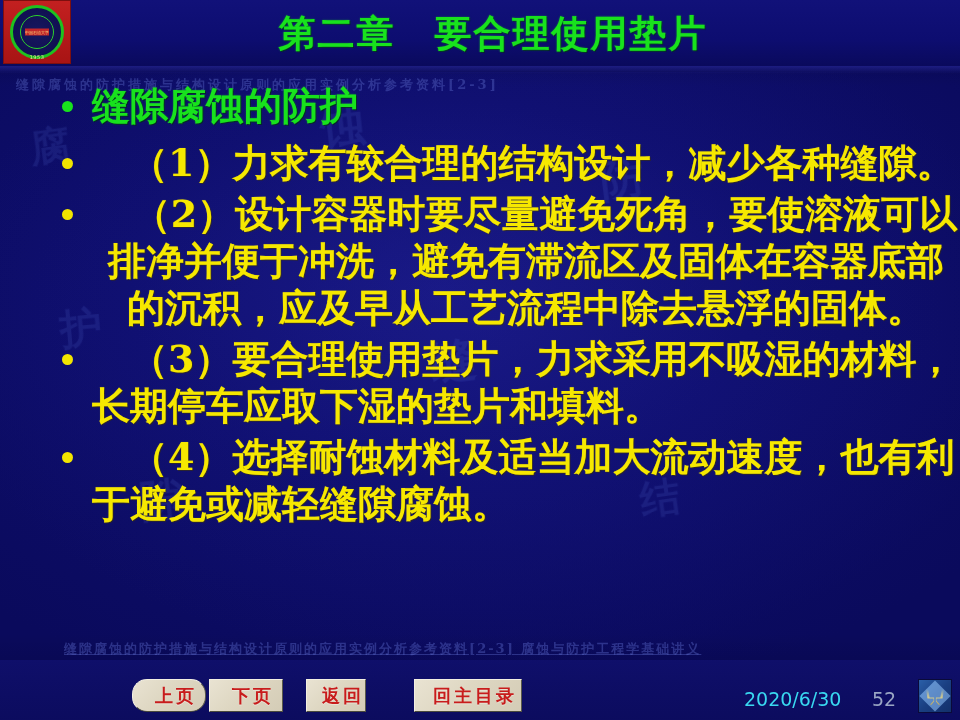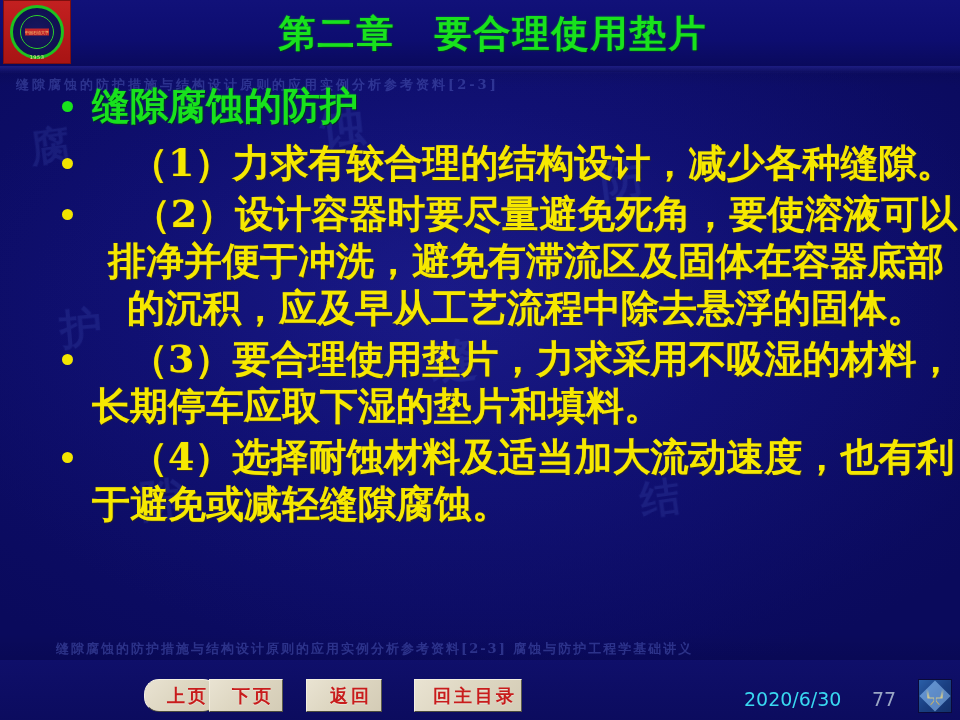--- a/index.html
+++ b/index.html
@@ -42,21 +42,21 @@
     filter: blur(0.6px);
   }
   .wm.r1 { left: 16px;  top: 76px;  font-size: 13px; letter-spacing: 3px; color: rgba(120,140,235,0.30); }
   .wm.r2 { left: 30px;  top: 118px; font-size: 40px; transform: rotate(-8deg); }
   .wm.r3 { left: 320px; top: 95px;  font-size: 46px; transform: rotate(-6deg); }
   .wm.r4 { left: 600px; top: 150px; font-size: 44px; transform: rotate(-7deg); }
   .wm.r5 { left: 60px;  top: 300px; font-size: 42px; transform: rotate(-5deg); }
   .wm.r6 { left: 430px; top: 330px; font-size: 46px; transform: rotate(-7deg); }
   .wm.r7 { left: 140px; top: 470px; font-size: 44px; transform: rotate(-6deg); }
   .wm.r8 { left: 640px; top: 470px; font-size: 40px; transform: rotate(-8deg); }
-  .wm.r9 { left: 56px;  top: 640px; font-size: 13px; letter-spacing: 2px; color: rgba(110,130,230,0.34); filter: blur(0.3px); }
+  .wm.r9 { left: 64px;  top: 640px; font-size: 13px; letter-spacing: 2px; color: rgba(110,130,230,0.34); filter: blur(0.3px); text-decoration: underline; }
 
   
   .header {
     position: absolute;
     left: 0; top: 0;
     width: 960px; height: 72px;
   }
   .header-band {
     position: absolute;
     left: 0; top: 0;
@@ -318,41 +318,41 @@
 
     <div class="bullet-row" style="margin-top:4px;">
       <span class="bullet-dot" style="top:19px;"></span>
       <div class="bullet-text">　（4）选择耐蚀材料及适当加大流动速度，也有利于避免或减轻缝隙腐蚀。</div>
     </div>
 
   </div>
 
   <div class="footer"></div>
 
-  <div class="navbtn" style="left:144px; width:74px;border-radius:15px;">
+  <div class="navbtn" style="left:132px; width:74px;border-radius:15px;">
     <span class="fan"></span>
     <span class="label">上页</span>
   </div>
 
   <div class="navbtn" style="left:209px; width:74px;">
     <span class="fan"></span>
     <span class="label">下页</span>
   </div>
 
-  <div class="navbtn" style="left:306px; width:76px;padding-left:11px;">
+  <div class="navbtn" style="left:306px; width:60px;padding-left:11px;">
     <span class="fan"></span>
     <span class="label">返回</span>
   </div>
 
   <div class="navbtn" style="left:414px; width:108px;">
     <span class="fan"></span>
     <span class="label">回主目录</span>
   </div>
 
   <div class="footer-date">2020/6/30</div>
-  <div class="footer-page">77</div>
+  <div class="footer-page">52</div>
 
   <div class="footer-icon">
     <span class="star"></span>
     <span class="tree"></span>
   </div>
 
 </div>
 
 </body></html>

